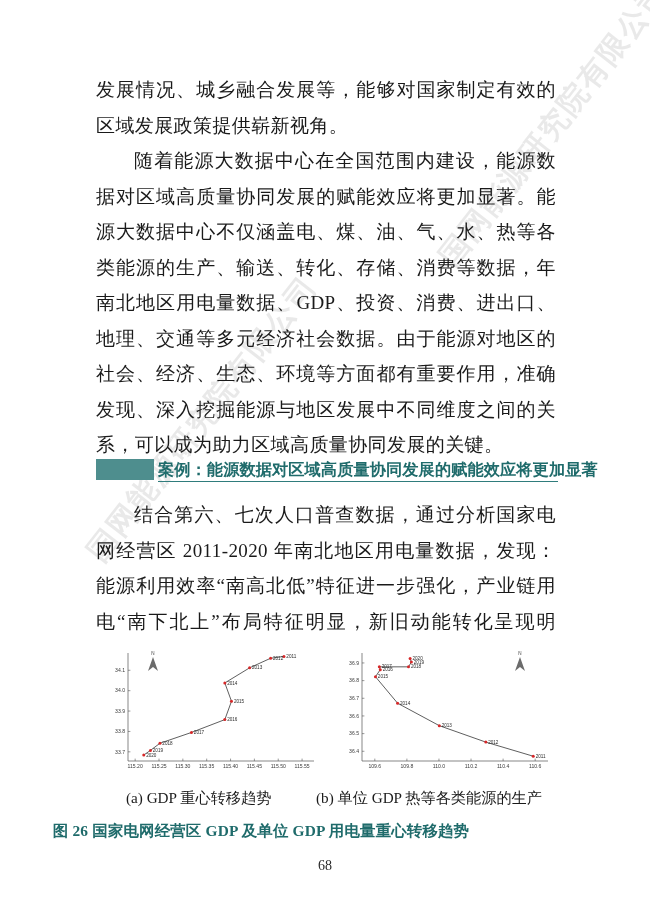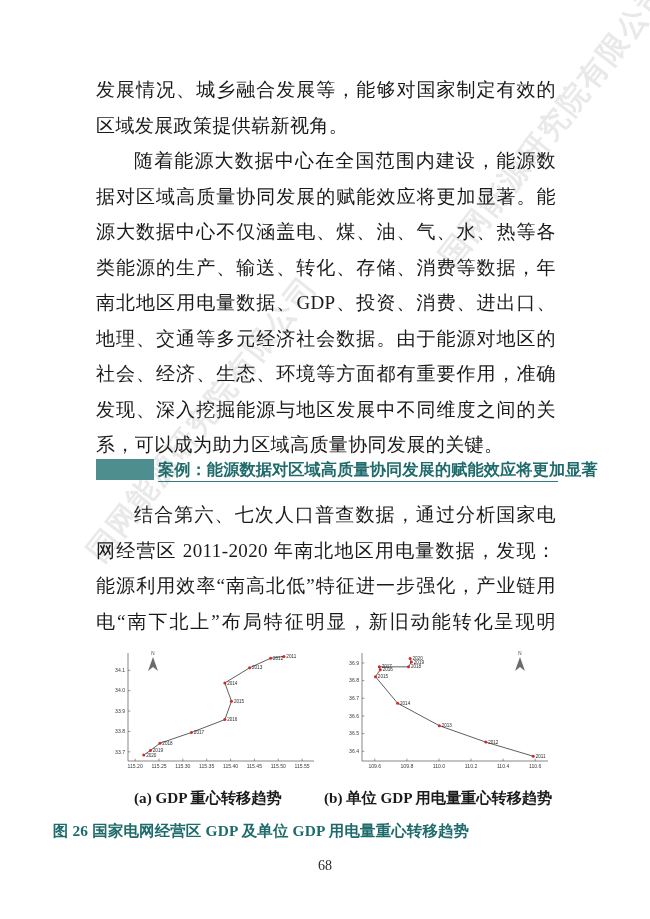--- a/index.html
+++ b/index.html
@@ -123,26 +123,25 @@
     height: 143px;
     background: #ffffff;
   }
   .chart-a { left: 0px;   width: 226px; }
   .chart-b { left: 236px; width: 226px; }
 
   .chart-svg { display: block; width: 100%; height: 100%; }
 
   .subcaptions {
     position: absolute;
-    left: 96px;
+    left: 88px;
     top: 788px;
     width: 462px;
     height: 22px;
     z-index: 3;
-    font-weight: bold;
   }
   .subcap {
     position: absolute;
     top: 0;
     font-size: 15.2px;
     line-height: 20px;
     color: #1a1a1a;
     white-space: nowrap;
   }
   .subcap-a { left: 38px; }
@@ -328,20 +327,20 @@
         <g transform="translate(188,10)">
           <text class="n-lbl" x="0" y="0" text-anchor="middle">N</text>
           <path d="M0,2 L5,16 L0,12 L-5,16 Z" fill="#6b6b6b"></path>
         </g>
       </svg>
     </div>
   </div>
 
   <div class="subcaptions">
     <div class="subcap subcap-a">(a) GDP 重心转移趋势</div>
-    <div class="subcap subcap-b">(b) 单位 GDP 用电量重心转移趋势</div>
+    <div class="subcap subcap-b">(b) 单位 GDP 热等各类能源的生产</div>
   </div>
 
   <div class="fig-caption">图 26 国家电网经营区 GDP 及单位 GDP 用电量重心转移趋势</div>
 
   <div class="page-number">68</div>
 
 </div>
 
 </body></html>

